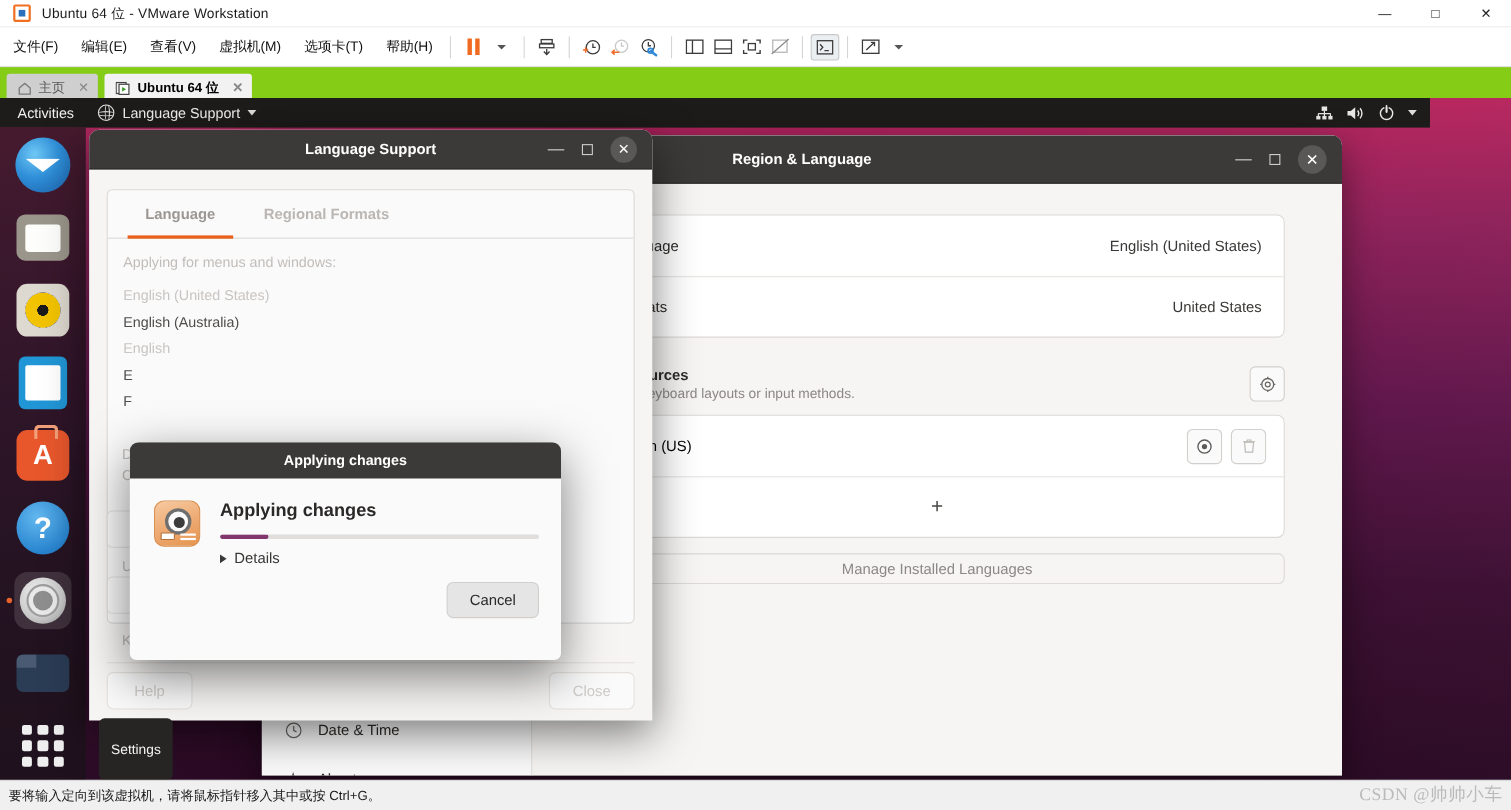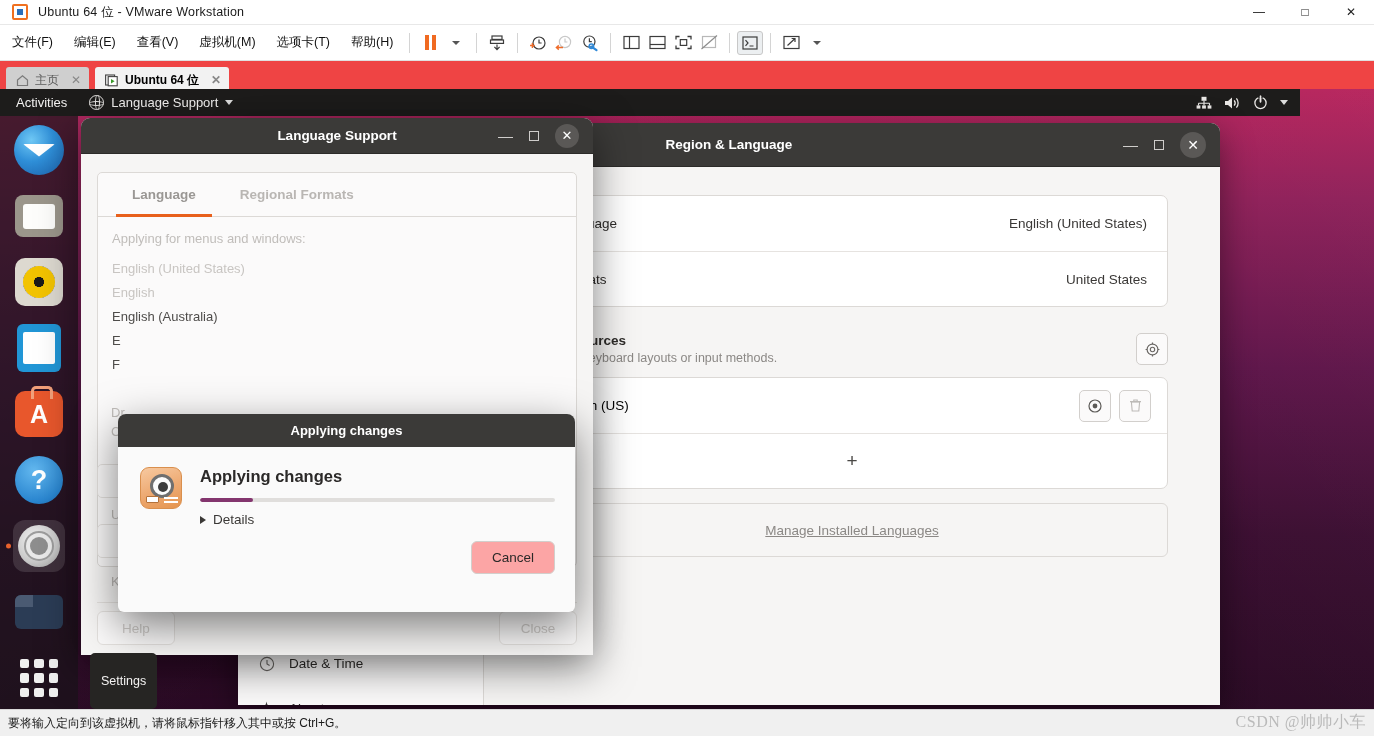--- a/index.html
+++ b/index.html
@@ -46,21 +46,21 @@
   }
   .tb-btn.framed { border: 1px solid #c8c8c8; background: #eceff1; border-radius: 3px; }
   .caret { width: 0; height: 0; border-left: 4px solid transparent; border-right: 4px solid transparent;
            border-top: 4px solid #555; }
   .pause-ico { display: flex; gap: 3px; }
   .pause-ico i { display: block; width: 4px; height: 15px; background: #f06a21; }
 
   
   .vm-tabstrip {
     position: absolute; left: 0; top: 61px; width: 1374px; height: 32px;
-    background: #ef4444; display: flex; align-items: flex-end;
+    background: #84cc16; display: flex; align-items: flex-end;
   }
   .vm-tab {
     height: 26px; display: flex; align-items: center; gap: 6px;
     padding: 0 8px 0 10px; font-size: 12px; margin-left: 6px;
     background: #cfcfcf; color: #5a5a5a;
     border-radius: 3px 3px 0 0;
   }
   .vm-tab.active { background: #f2f2f2; color: #000; font-weight: bold; }
   .vm-tab .tclose { font-size: 12px; color: #888; margin-left: 6px; }
 
@@ -170,22 +170,22 @@
   .card-row .val { color:#3a3836; }
   .sec-head { display:flex; align-items:flex-start; justify-content:space-between; margin: 26px 0 12px; }
   .sec-title { font-size:13.5px; font-weight:bold; color:#2e2c2a; }
   .sec-sub { font-size:12.5px; color:#8b8885; margin-top:3px; }
   .icon-btn { width:32px;height:32px;border:1px solid #d2cfcc;border-radius:5px;background:#fbfafa;
               display:flex;align-items:center;justify-content:center;color:#5c5a57; }
   .src-row { display:flex; align-items:center; justify-content:space-between; padding:0 16px; height:55px; font-size:13.5px;}
   .src-actions { display:flex; gap:8px; }
   .addrow { display:flex; align-items:center; justify-content:center; height:55px; border-top:1px solid #e6e3e0;
             font-size:19px; color:#4a4846; }
-  .manage-btn { margin-top:14px; height:54px; border:1px solid #dcd9d6; border-radius:6px; background:#f6f5f4;
-                display:flex; align-items:center; justify-content:center; font-size:13.5px; color:#8b8885;text-decoration:underline; }
+  .manage-btn { margin-top:14px; height:28px; border:1px solid #dcd9d6; border-radius:6px; background:#f6f5f4;
+                display:flex; align-items:center; justify-content:center; font-size:13.5px; color:#8b8885; }
 
   
   .win-lang {
     position: absolute; left: 81px; top: 29px; width: 512px; height: 537px;
     background:#f6f5f4; border-radius: 9px 9px 0 0;
     box-shadow: 0 12px 40px rgba(0,0,0,.5);
     overflow:hidden;
   }
   .win-lang .hdr { height: 36px; }
   .win-lang .hdr .hdr-title { font-size:13.5px; }
@@ -209,23 +209,23 @@
            display:flex; align-items:center; gap:12px; padding: 0 10px; font-size:13px; color:#b9b6b3; }
   .lang-btns { position:absolute; left:16px; right:16px; bottom:10px; display:flex; justify-content:space-between; }
   .ghost-btn { min-width:78px; height:34px; border:1px solid #e4e1de; border-radius:6px; background:#fbfafa;
                display:flex;align-items:center;justify-content:center; font-size:13.5px; color:#cfccc9;}
   .sep-line { position:absolute; left:16px; right:16px; bottom:52px; height:1px; background:#e4e1de; }
   .mid-block { position:absolute; left:30px; top:250px; font-size:13px; color:#c0bdba; line-height:1.45; }
   .ghost-field { position:absolute; border:1px solid #e4e1de; border-radius:5px; background:#fbfafa; }
 
   
   .dlg {
-    position: absolute; left: 118px; top: 313px; width: 457px; height: 198px;
+    position: absolute; left: 118px; top: 313px; width: 392px; height: 198px;
     background:#fafafa; border-radius:8px 8px 6px 6px;
-    box-shadow: 0 14px 44px rgba(0,0,0,.5); overflow:hidden;margin-top:12px;
+    box-shadow: 0 14px 44px rgba(0,0,0,.5); overflow:hidden;
   }
   .dlg-hdr { height:33px; background:#3b3a38; color:#fff; display:flex; align-items:center; justify-content:center;
              font-size:13px; font-weight:bold; }
   .dlg-body { display:flex; padding: 20px 20px 0 22px; gap:18px; }
   .pkg-icon { width:42px; height:42px; border-radius:9px; flex:0 0 42px;
               background: linear-gradient(160deg,#f7c9a0 0%, #eda971 55%, #e5954f 100%);
               border:1px solid #d98f4d; position:relative; }
   .pkg-icon .gear { position:absolute; left:9px; top:6px; width:24px; height:24px; border-radius:50%;
               background:#fbfbfb; border:3px solid #6f6f6f; }
   .pkg-icon .gear::after { content:""; position:absolute; left:5px; top:5px; width:10px; height:10px;
@@ -235,21 +235,21 @@
   .pkg-icon .bar2 { position:absolute; left:23px; bottom:9px; width:14px; height:2px; background:#fff; }
   .pkg-icon .bar3 { position:absolute; left:23px; bottom:5px; width:14px; height:2px; background:#fff; }
   .dlg-right { flex:1; }
   .dlg-title { font-size:16.5px; font-weight:bold; color:#2b2928; }
   .prog-track { margin-top:12px; height:4px; background:#e0dedc; border-radius:2px; overflow:hidden; }
   .prog-fill { height:100%; background:#83356e; border-radius:2px; }
   .dlg-status { margin-top:10px; font-size:13.5px; color:#3a3836; }
   .dlg-details { margin-top:10px; font-size:13.5px; color:#3a3836; display:flex; align-items:center; gap:7px; }
   .tri { width:0;height:0;border-top:4.5px solid transparent;border-bottom:4.5px solid transparent;border-left:6px solid #3a3836;}
   .dlg-foot { display:flex; justify-content:flex-end; padding: 14px 20px 0 0; }
-  .cancel-btn { width:84px;height:33px;border:1px solid #d2cfcc;border-radius:6px;background:#fca5a5;
+  .cancel-btn { width:84px;height:33px;border:1px solid #d2cfcc;border-radius:6px;background:#e5e5e5;
                 display:flex;align-items:center;justify-content:center;font-size:13.5px;color:#2b2928;}
 
   
   .tooltip {
     position:absolute; left:90px; top:564px; background:#262523; color:#f3f2f1;
     padding:21px 11px; border-radius:5px; font-size:12.5px;
   }
 
   
   .vm-status {
@@ -575,22 +575,22 @@
       <div class="lang-body">
         <div class="nb">
           <div class="nb-tabs">
             <div class="nb-tab active">Language</div>
             <div class="nb-tab">Regional Formats</div>
           </div>
           <div class="nb-page">
             <div class="lbl-dim">Applying for menus and windows:</div>
             <div class="lang-list">
               <div class="lang-item">English (United States)</div>
+              <div class="lang-item dark">English (Australia)</div>
               <div class="lang-item">English</div>
-              <div class="lang-item dark">English (Australia)</div>
               <div class="lang-item dark">E</div>
               <div class="lang-item dark">F</div>
             </div>
           </div>
         </div>
 
         <div class="mid-block">
           <div>Dr</div>
           <div>Ch</div>
         </div>

